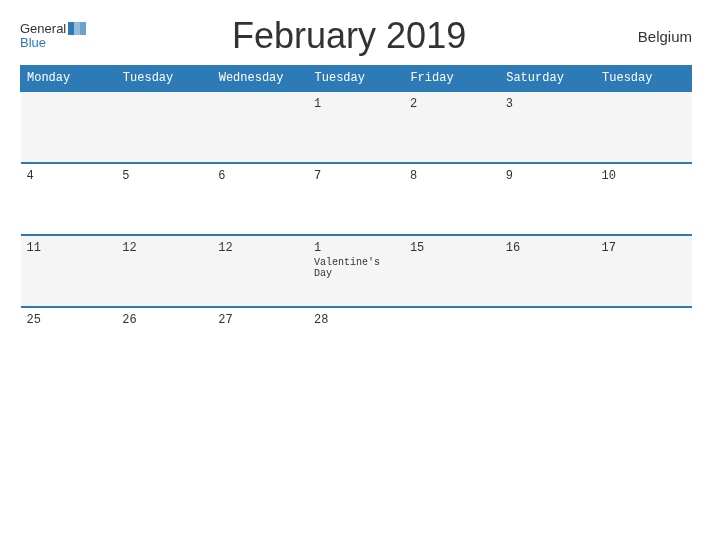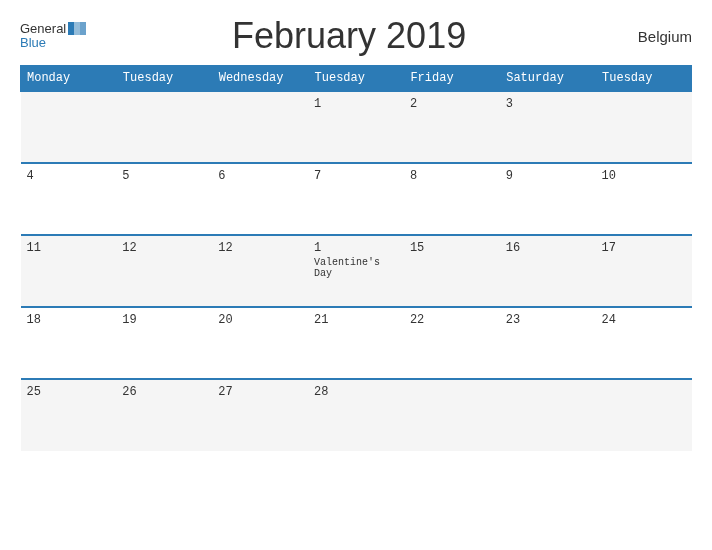--- a/index.html
+++ b/index.html
@@ -207,43 +207,20 @@
           </td>
           <td>
             <span class="day-number">16</span>
           </td>
           <td>
             <span class="day-number">17</span>
           </td>
         </tr>
         <tr>
           <td>
-            <span class="day-number">18</span>
-          </td>
-          <td>
-            <span class="day-number">19</span>
-          </td>
-          <td>
-            <span class="day-number">20</span>
-          </td>
-          <td>
-            <span class="day-number">21</span>
-          </td>
-          <td>
-            <span class="day-number">22</span>
-          </td>
-          <td>
-            <span class="day-number">23</span>
-          </td>
-          <td>
-            <span class="day-number">24</span>
-          </td>
-        </tr>
-        <tr>
-          <td>
             <span class="day-number">25</span>
           </td>
           <td>
             <span class="day-number">26</span>
           </td>
           <td>
             <span class="day-number">27</span>
           </td>
           <td>
             <span class="day-number">28</span>

